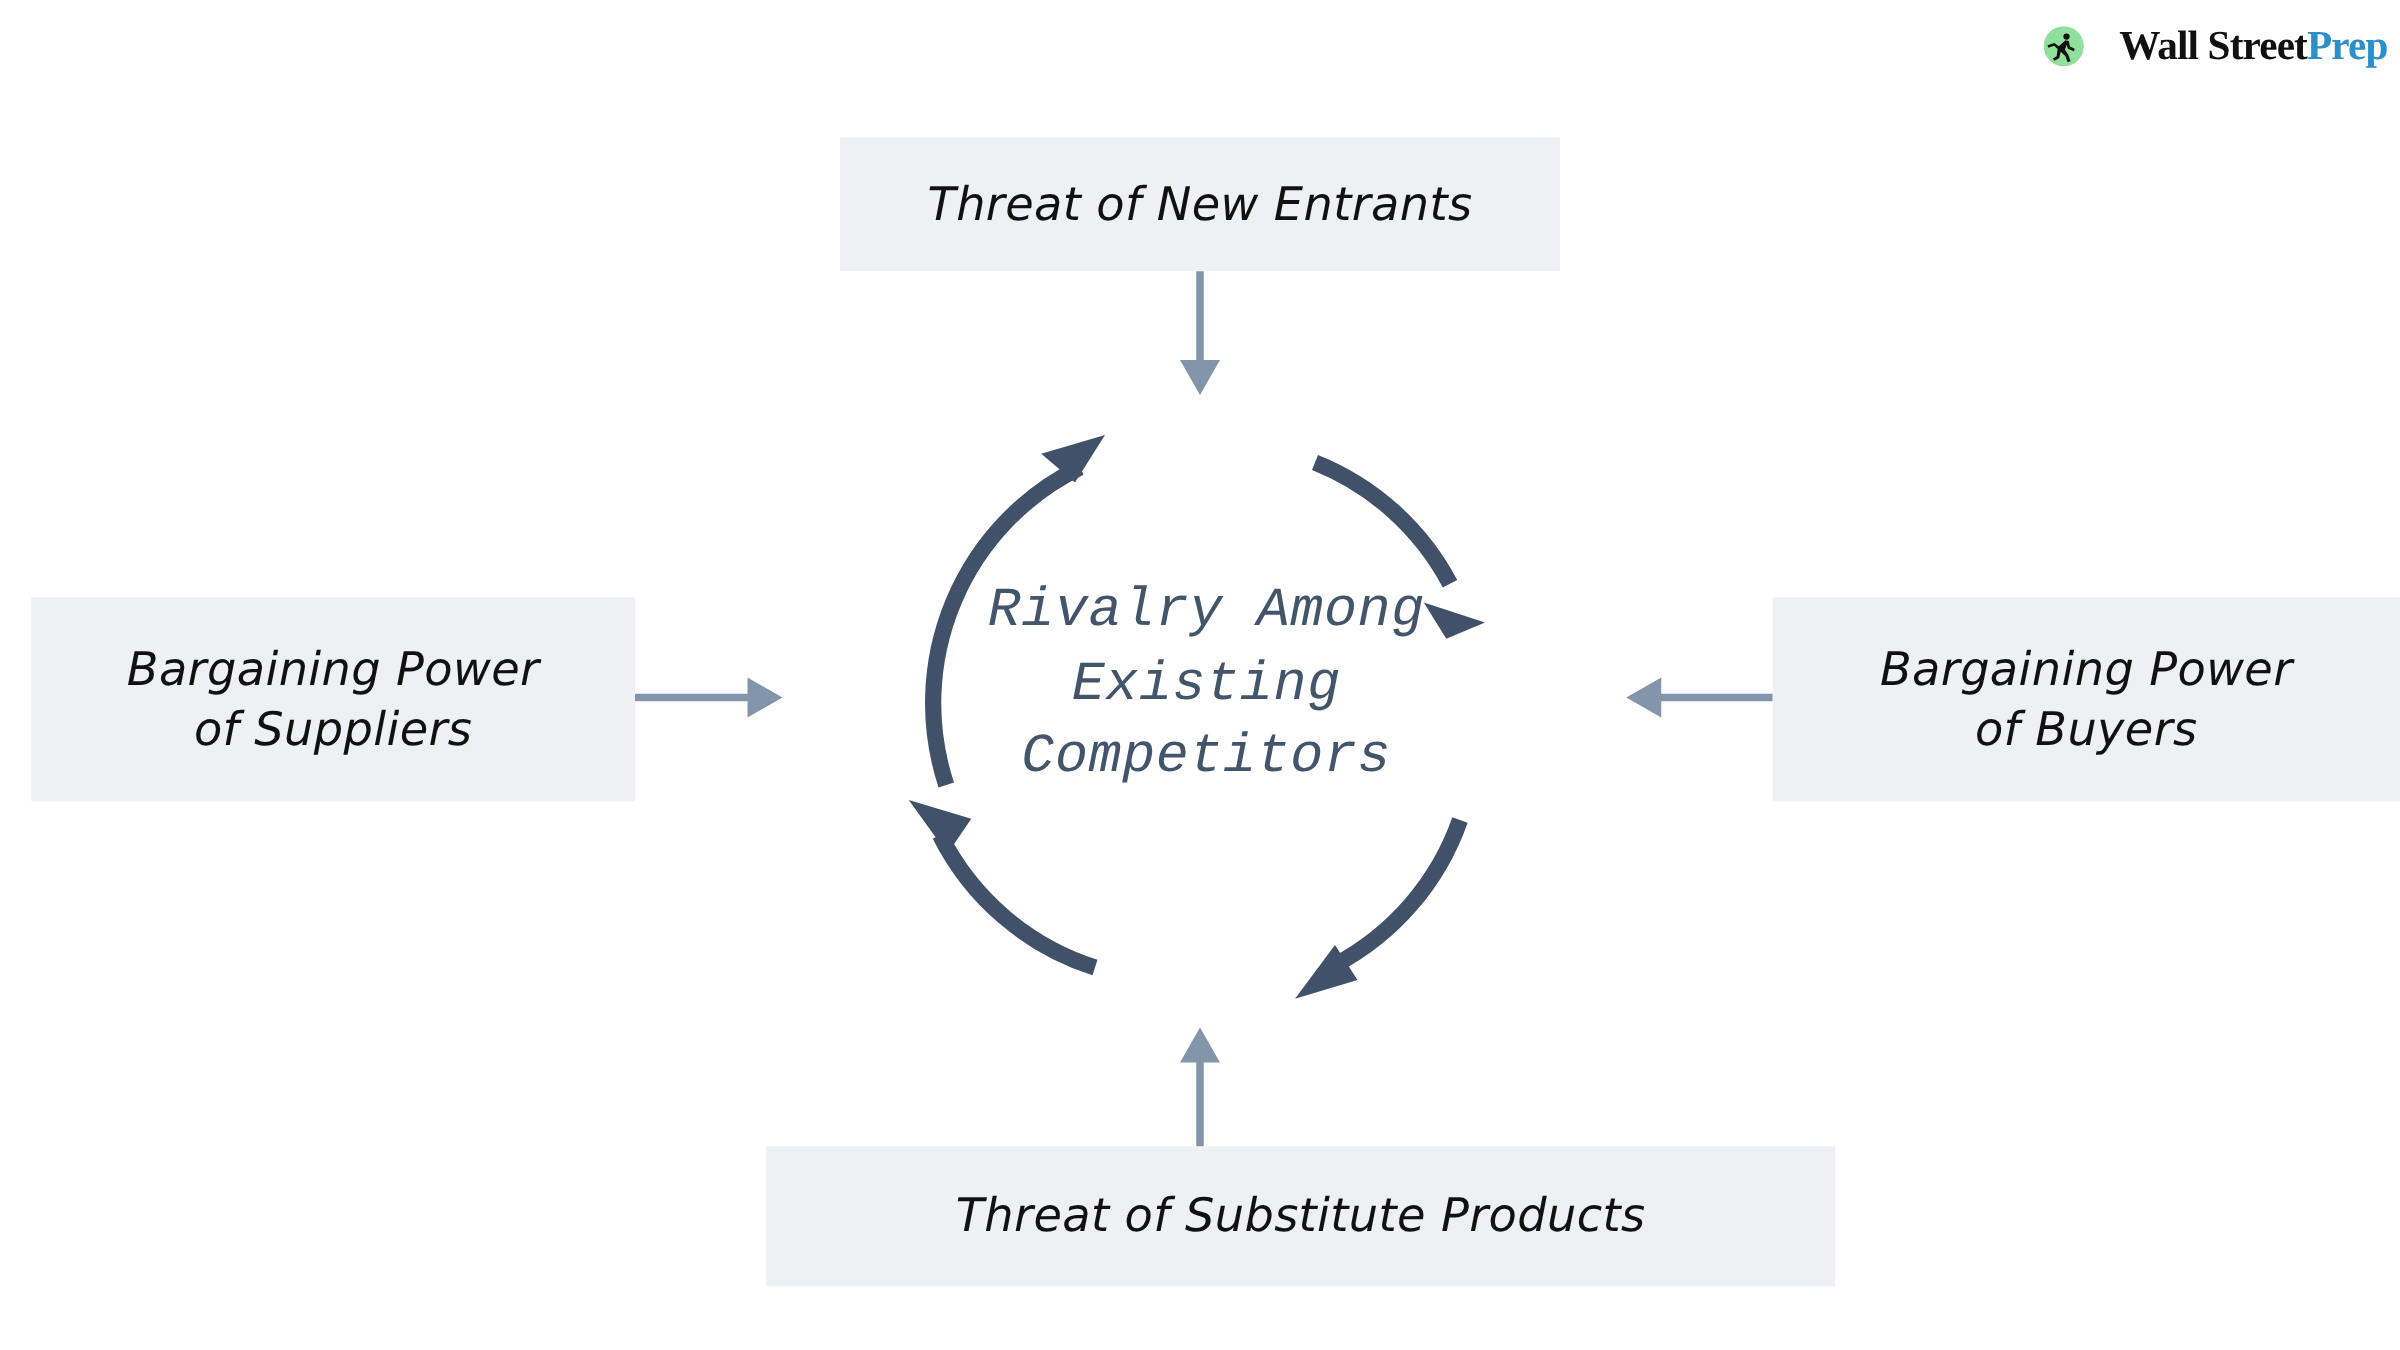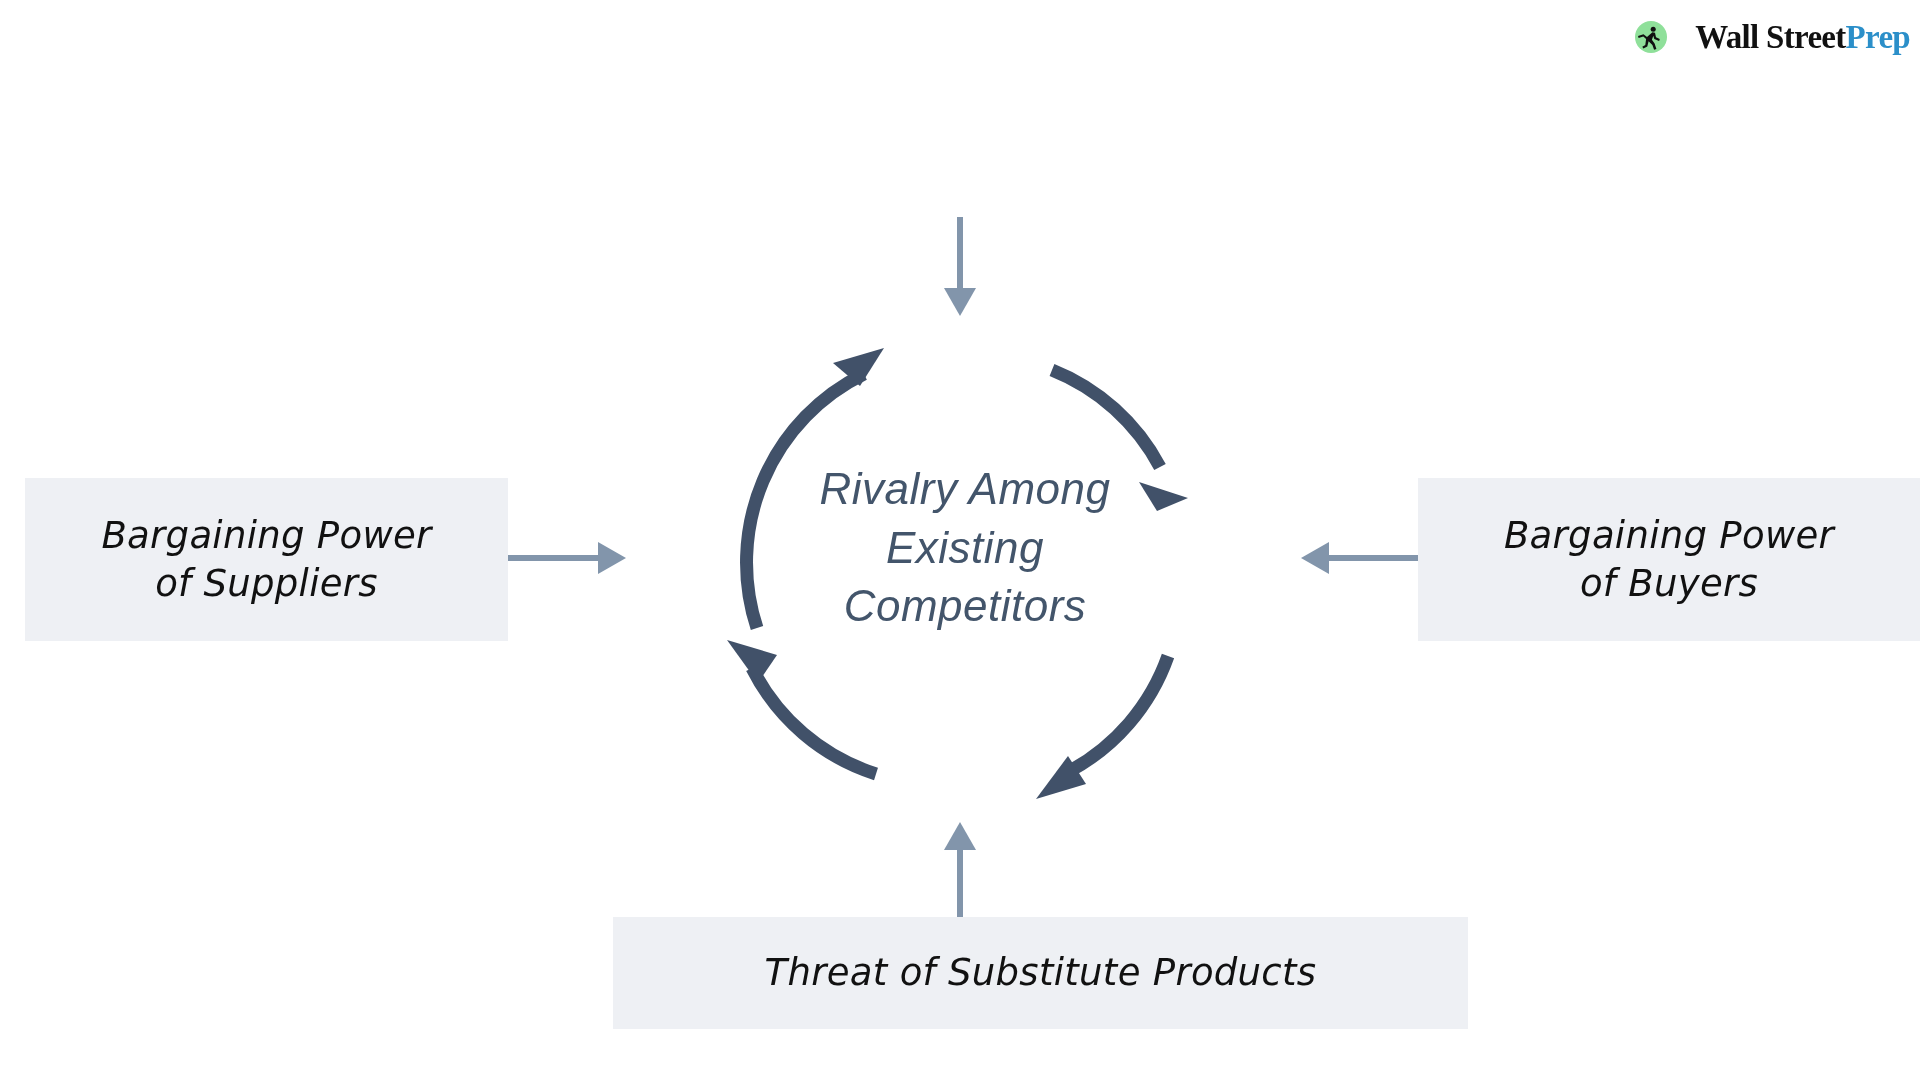--- a/index.html
+++ b/index.html
@@ -73,21 +73,21 @@
   #box-right  { left: 1418px; top: 478px; width: 502px; height: 163px; }
   #box-bottom { left: 613px;  top: 917px; width: 855px; height: 112px; }
 
   
   #center-label {
     position: absolute;
     left: 665px;
     top: 460px;
     width: 600px;
     text-align: center;
-    font-family: Liberation Sans, sans-serif;
+    font-family: Liberation Mono, monospace;
     font-size: 44px;
     font-style: italic;
     font-weight: 400;
     color: #43556b;
     line-height: 1.33;
     white-space: pre-line;
     letter-spacing: 0.5px;
     pointer-events: none;
   }
 
@@ -113,20 +113,23 @@
         <circle cx="19.2" cy="9.2" r="2.5"></circle>
         <path d="M18.4 12.2 L21.0 12.8 L22.0 17.2 L25.8 19.0 L25.1 20.9 L20.3 18.9 L19.3 15.8
                  L17.9 19.8 L20.6 23.6 L22.4 29.0 L20.1 29.7 L18.4 24.9 L14.6 21.3
                  L13.3 26.6 L9.4 28.6 L8.3 26.8 L11.3 25.0 L12.1 19.1 L9.3 16.6 L4.6 18.1
                  L4.0 16.1 L9.5 14.3 L13.0 16.9 Z"></path>
       </g>
     </svg>
     <div id="logo-wordmark"><span class="logo-dark">Wall Street</span><span class="logo-blue">Prep</span></div>
   </div>
 
+  <div class="force-box" id="box-top">
+    <div class="force-label">Threat of New Entrants</div>
+  </div>
 
   <div class="force-box" id="box-left">
     <div class="force-label">Bargaining Power
 of Suppliers</div>
   </div>
 
   <div class="force-box" id="box-right">
     <div class="force-label">Bargaining Power
 of Buyers</div>
   </div>

